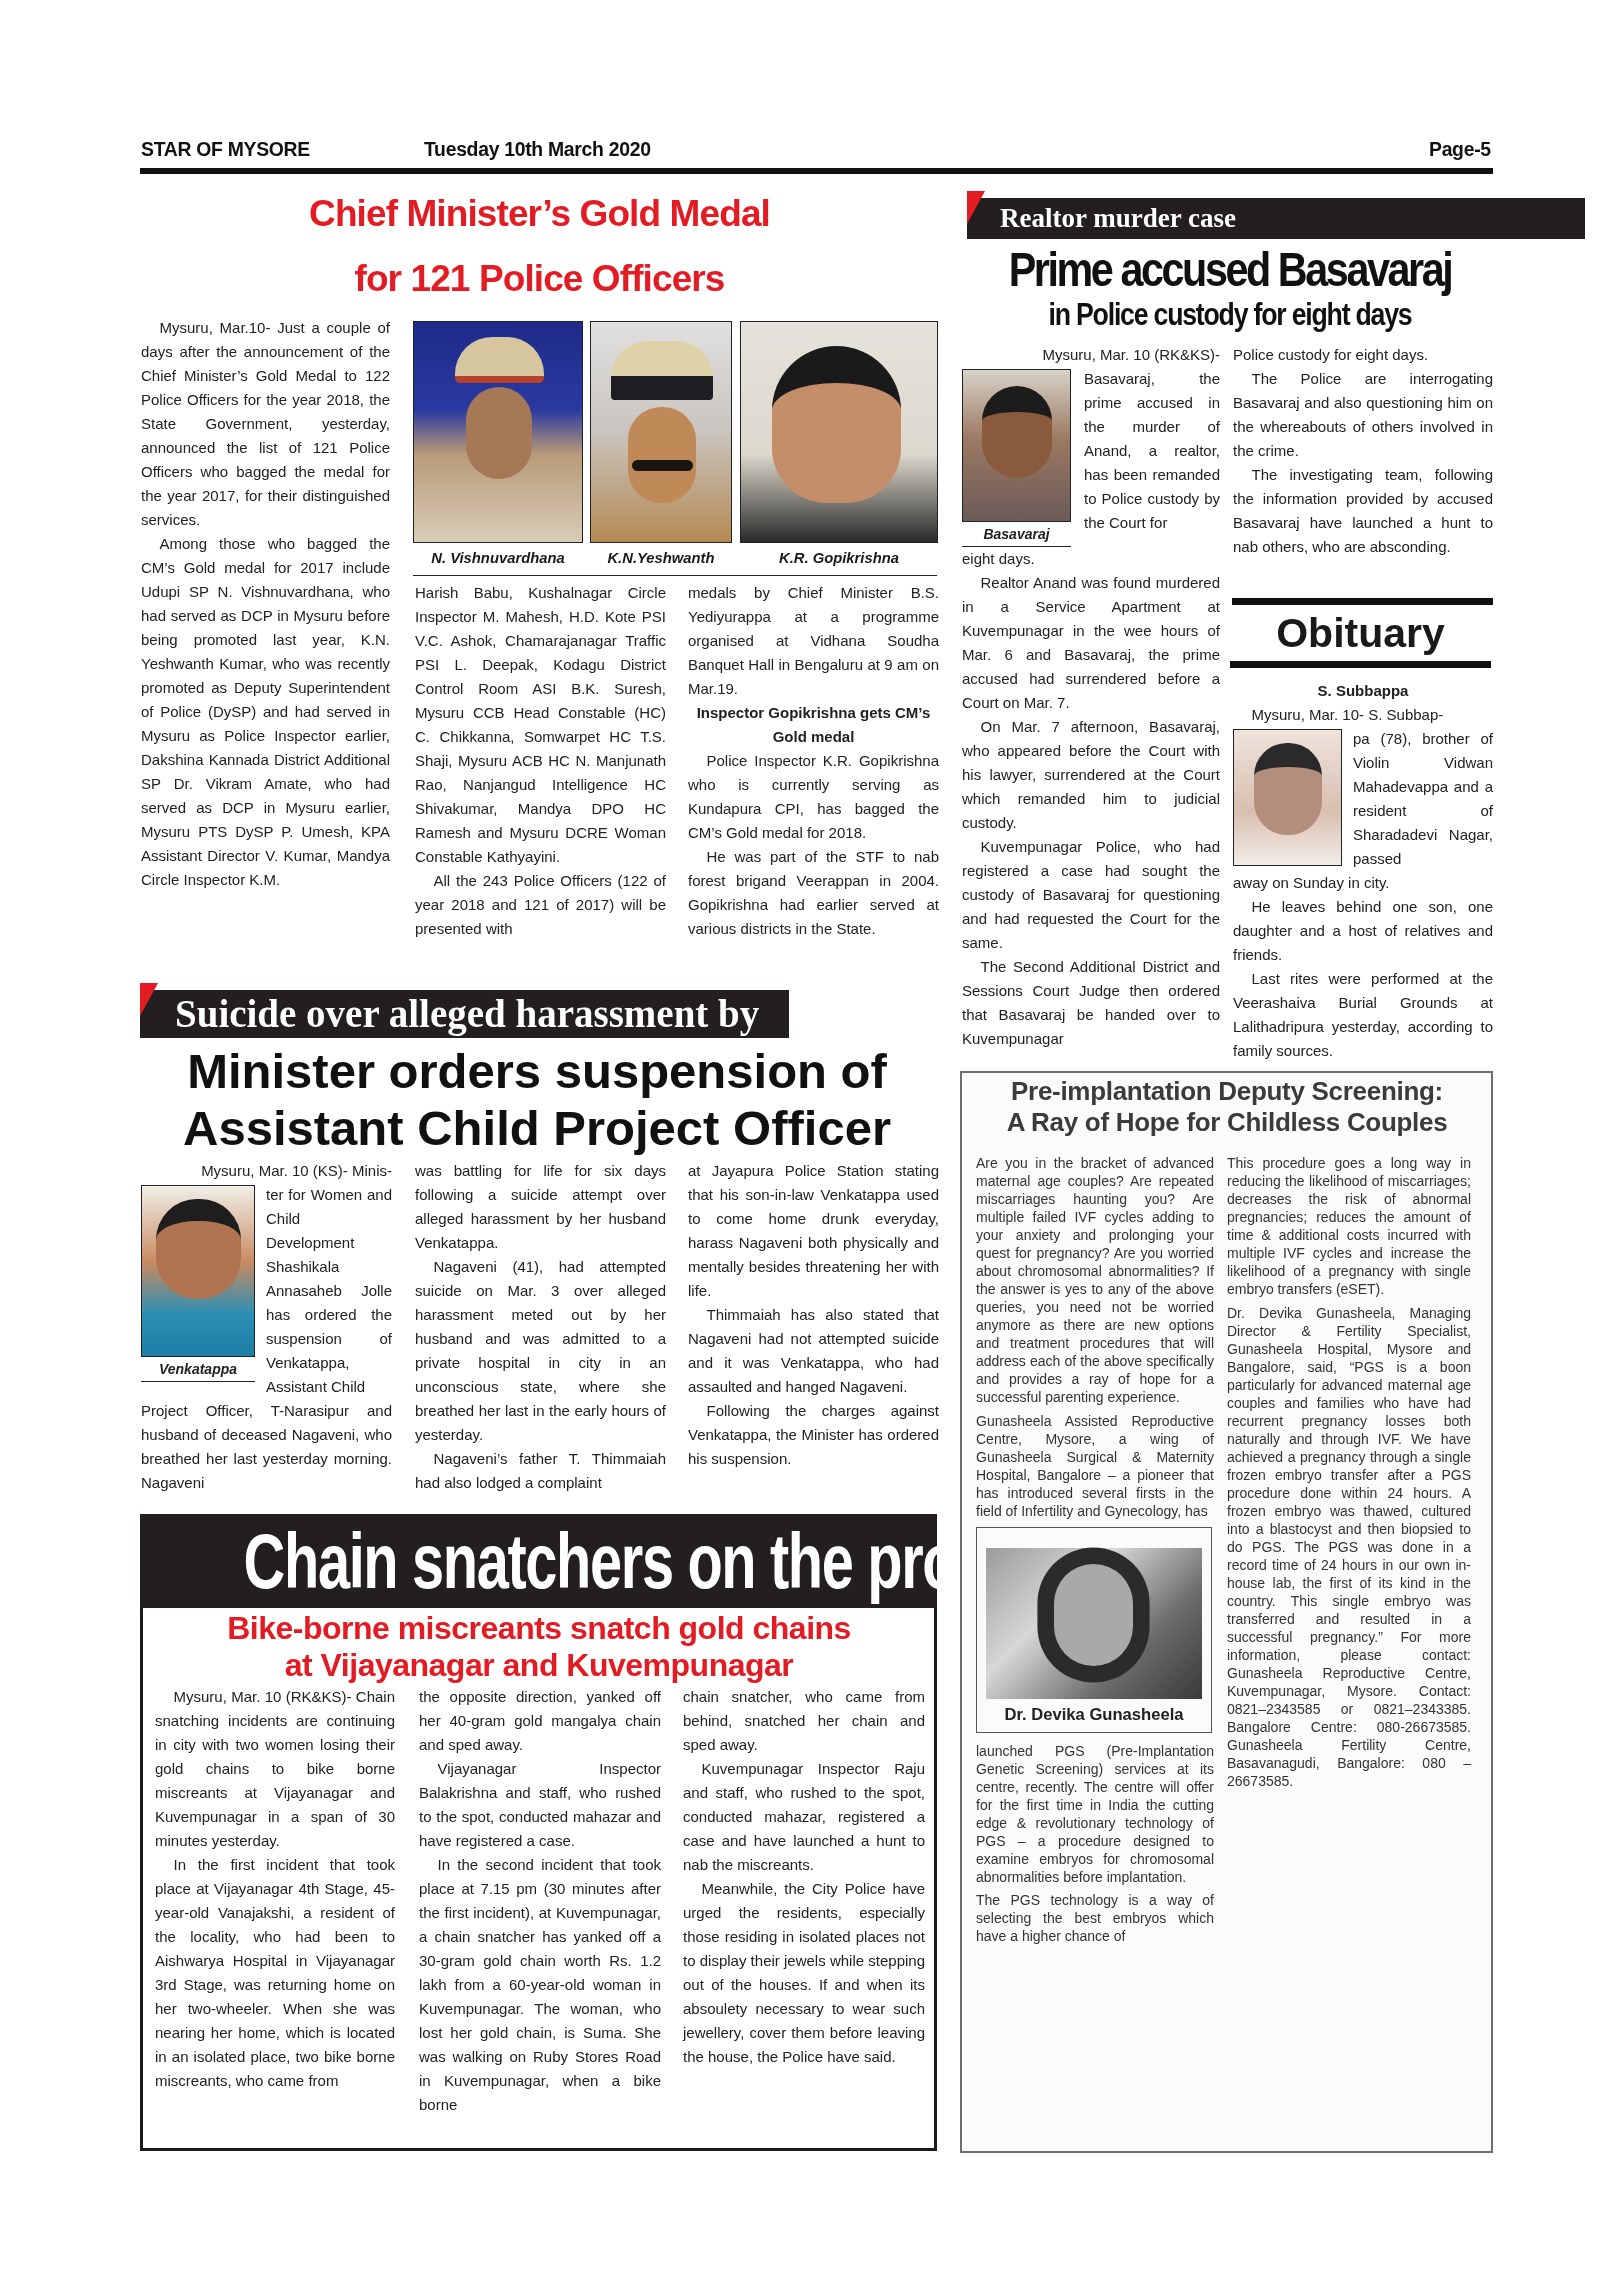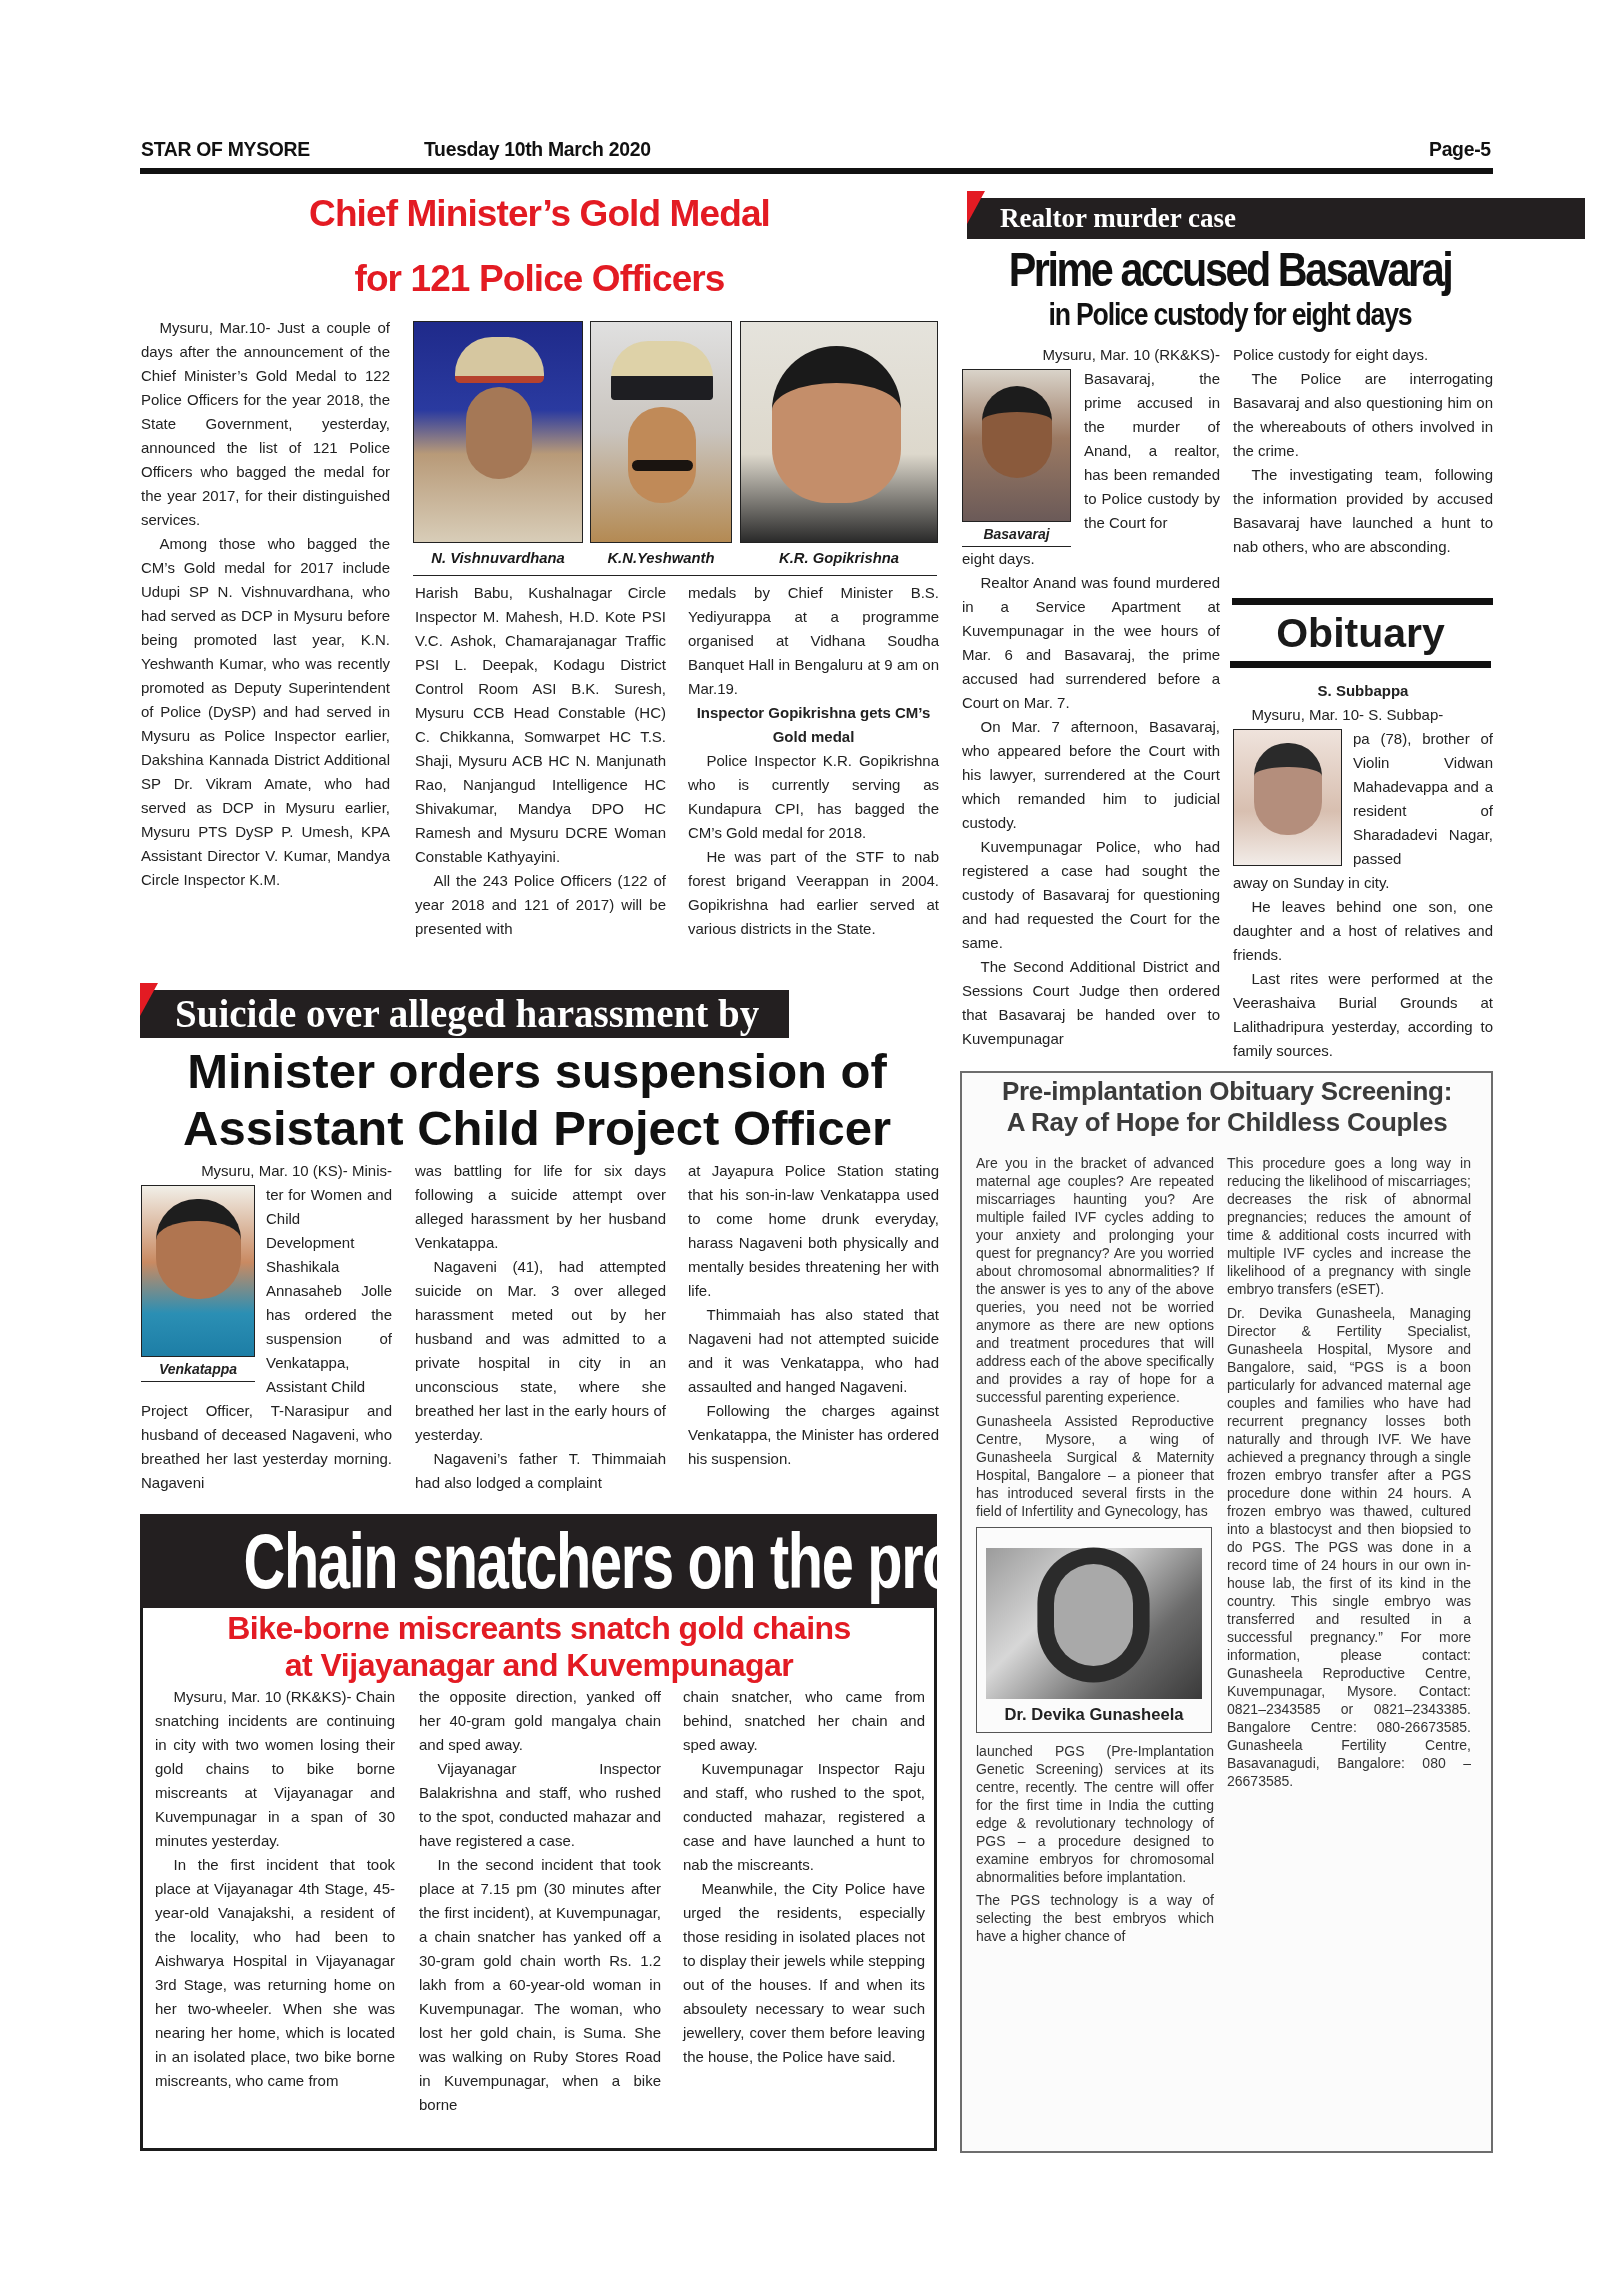--- a/index.html
+++ b/index.html
@@ -177,21 +177,21 @@
   <p>In the second incident that took place at 7.15 pm (30 minutes after the first incident), at Kuvempunagar, a chain snatcher has yanked off a 30-gram gold chain worth Rs. 1.2 lakh from a 60-year-old woman in Kuvempunagar. The woman, who lost her gold chain, is Suma. She was walking on Ruby Stores Road in Kuvempunagar, when a bike borne</p>
 </div>
 <div class="abs col" style="left:683px; top:1685px; width:242px;">
   <p class="noind">chain snatcher, who came from behind, snatched her chain and sped away.</p>
   <p>Kuvempunagar Inspector Raju and staff, who rushed to the spot, conducted mahazar, registered a case and have launched a hunt to nab the miscreants.</p>
   <p>Meanwhile, the City Police have urged the residents, especially those residing in isolated places not to display their jewels while stepping out of the houses. If and when its absoulety necessary to wear such jewellery,  cover them before leaving the house, the Police have said.</p>
 </div>
 
 <div class="abs ad" style="left:960px; top:1071px; width:533px; height:1082px;"></div>
 <div class="abs" style="left:964px; top:1076px; width:526px; text-align:center; font-size:26px; font-weight:bold; line-height:31px; color:#3b3b3b; letter-spacing:-0.3px;">
-  <div>Pre-implantation Obituary Screening:</div>
+  <div>Pre-implantation Deputy Screening:</div>
   <div>A Ray of Hope for Childless Couples</div>
 </div>
 <div class="abs ad-col" style="left:976px; top:1154px; width:238px;">
   <p>Are you in the bracket of advanced maternal age couples? Are repeated miscarriages haunting you? Are multiple failed IVF cycles adding to your anxiety and prolonging your quest for pregnancy? Are you worried about chromosomal abnormalities? If the answer is yes to any of the above queries, you need not be worried anymore as there are new options and treatment procedures that will address each of the above specifically and provides a ray of hope for a successful parenting experience.</p>
   <p style="margin-bottom:3.7px;">Gunasheela Assisted Reproductive Centre, Mysore, a wing of Gunasheela Surgical &amp; Maternity Hospital, Bangalore – a pioneer that has introduced several firsts in the field of Infertility and Gynecology, has</p>
   <div style="border:1.8px solid #555; width:236px; padding:20px 9.2px 7.4px; margin:7.4px 0 9.2px; text-align:center;">
     <div style="height:151px; background:linear-gradient(135deg,#9b9b9b 0%,#d7d7d7 35%,#6a6a6a 70%,#3a3a3a 100%); position:relative;">
       <div style="position:absolute; left:68px; top:16.6px; width:79px; height:102px; border-radius:41px; background:#a9a9a9; box-shadow:0 0 0 16.6px #2b2b2b;"></div>
     </div>
     <div style="font-weight:bold; font-size:16.6px; margin-top:7.4px; color:#222;">Dr. Devika Gunasheela</div>

